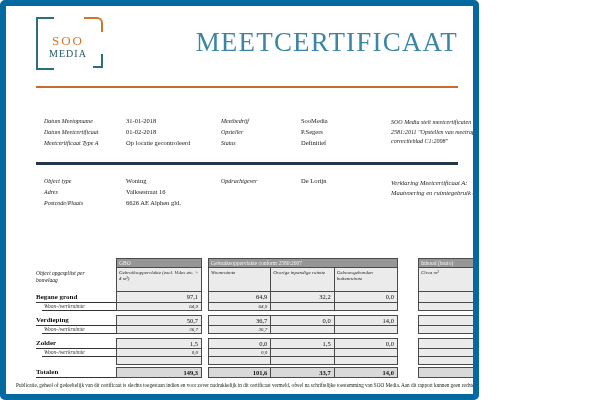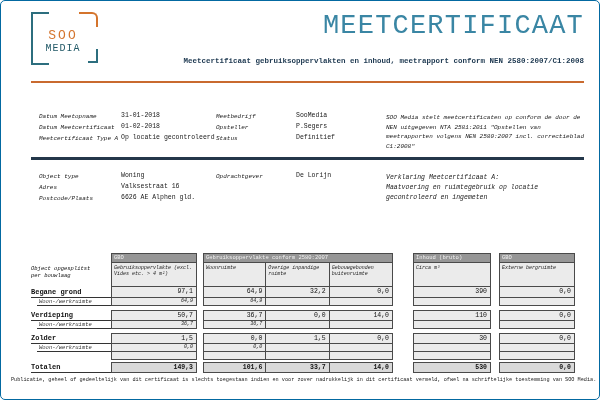--- a/index.html
+++ b/index.html
@@ -1,33 +1,33 @@
 <!DOCTYPE html>
 <html><head>
 <meta charset="utf-8">
 <style>
   html,body{margin:0;padding:0;background:#fff;}
-  .page{position:relative;width:600px;height:400px;background:#fff;border:1px solid #0369a1;
+  .page{position:relative;width:479px;height:400px;background:#fff;border:6px solid #0369a1;
         border-radius:5px;box-sizing:border-box;overflow:hidden;
-        font-family:Liberation Mono, monospace;color:#111;}
+        font-family:Liberation Serif, serif;color:#111;}
 
   
   .logo{position:absolute;left:30px;top:8px;width:80px;height:58px;}
   .lg-left{position:absolute;left:0;top:3px;width:16px;height:49px;
            border-left:2px solid #2c6e7e;border-top:2px solid #2c6e7e;border-bottom:2px solid #2c6e7e;}
   .lg-tr{position:absolute;left:48px;top:3px;width:17px;height:13px;
          border-top:2px solid #d4742c;border-right:2px solid #d4742c;border-top-right-radius:6px;}
   .lg-br{position:absolute;left:57px;top:40px;width:8px;height:12px;
          border-right:2px solid #2c6e7e;border-bottom:2px solid #2c6e7e;}
   .lg-txt{position:absolute;left:2px;top:20px;width:60px;text-align:center;}
   .lg-soo{font-size:13px;letter-spacing:2px;color:#d4742c;line-height:13px;}
   .lg-media{font-size:10px;letter-spacing:1px;color:#235a68;line-height:13px;}
 
   
-  .title{position:absolute;top:10px;right:15px;font-size:27px;font-weight:400;
+  .title{position:absolute;top:21px;right:15px;font-size:27px;font-weight:400;
          letter-spacing:1.2px;color:#3a86a4;white-space:nowrap;text-align:right;}
   .subtitle{position:absolute;top:56px;right:15px;font-size:7.5px;font-weight:bold;
             color:#1d3850;white-space:nowrap;}
   .div-orange{position:absolute;left:30px;right:15px;top:80px;height:2px;background:#c96a2f;}
   .div-navy{position:absolute;left:30px;right:15px;top:156px;height:2.5px;background:#24374a;}
 
   
   .lbl{position:absolute;font-size:6px;font-style:italic;color:#1a1a1a;white-space:nowrap;}
   .val{position:absolute;font-size:6.5px;color:#1a1a1a;white-space:nowrap;}
   .note{position:absolute;left:385px;top:112px;width:200px;font-size:6px;font-style:italic;
@@ -80,21 +80,20 @@
     <div class="lg-left"></div>
     <div class="lg-tr"></div>
     <div class="lg-br"></div>
     <div class="lg-txt">
       <div class="lg-soo">SOO</div>
       <div class="lg-media">MEDIA</div>
     </div>
   </div>
 
   <div class="title">MEETCERTIFICAAT</div>
-  <div class="subtitle">Meetcertificaat gebruiksoppervlakten en inhoud, meetrapport conform NEN 2580:2007/C1:2008</div>
   <div class="div-orange"></div>
 
   <div class="lbl" style="left:38px;top:112px">Datum Meetopname</div>
   <div class="val" style="left:120px;top:111px">31-01-2018</div>
   <div class="lbl" style="left:38px;top:123px">Datum Meetcertificaat</div>
   <div class="val" style="left:120px;top:122px">01-02-2018</div>
   <div class="lbl" style="left:38px;top:134px">Meetcertificaat Type A</div>
   <div class="val" style="left:120px;top:133px">Op locatie gecontroleerd</div>
 
   <div class="lbl" style="left:215px;top:112px">Meetbedrijf</div>

